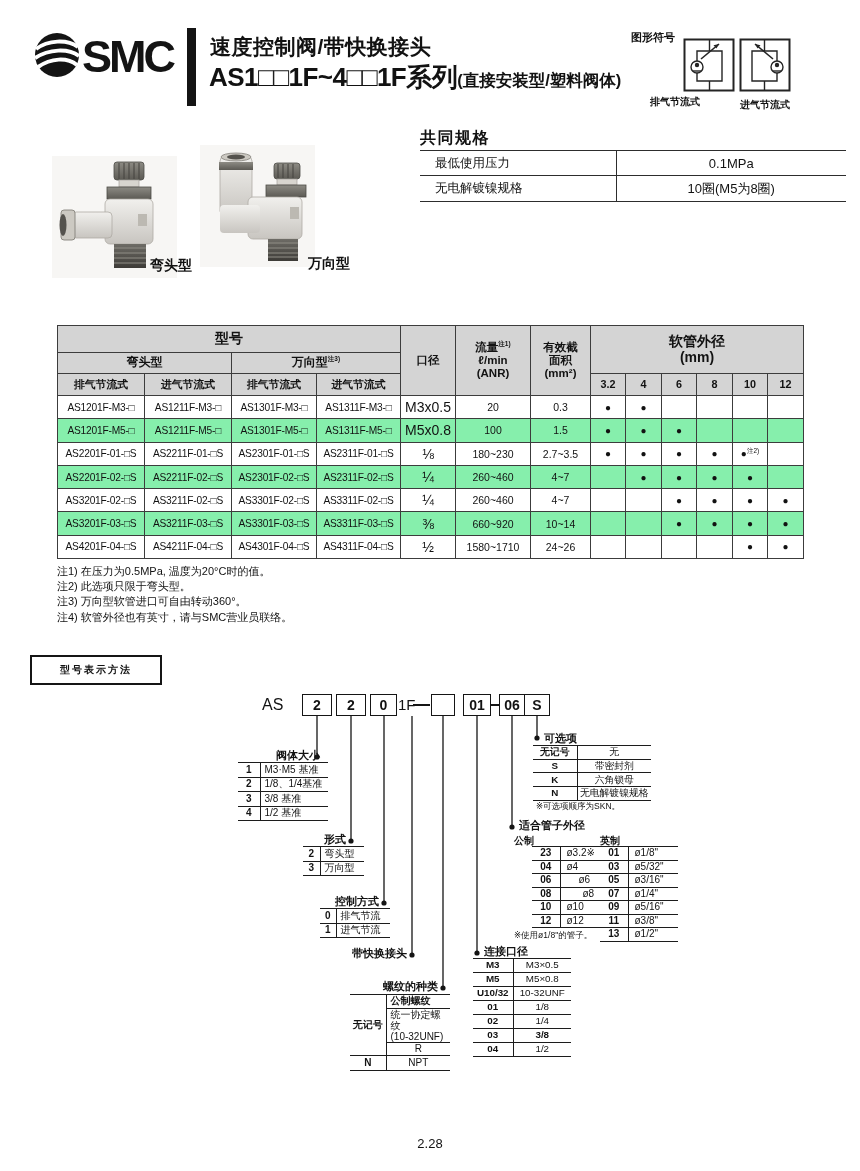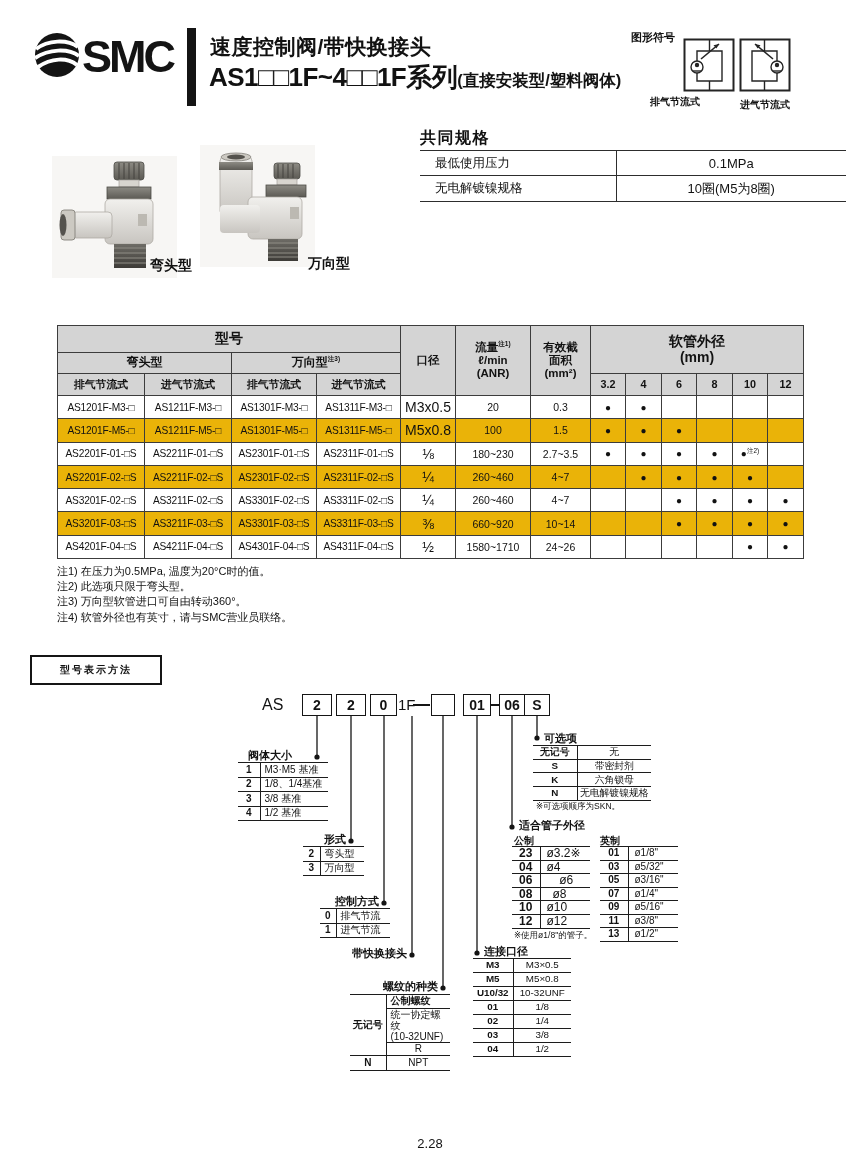--- a/index.html
+++ b/index.html
@@ -28,21 +28,21 @@
 
 #model-table{position:absolute;left:57px;top:325px}
 .mtab{border-collapse:collapse;table-layout:fixed;border:1.5px solid #1c1c1c}
 .mtab th,.mtab td{border:1px solid #3c3c3c;text-align:center;vertical-align:middle;padding:0;overflow:hidden}
 .mtab th{background:#d4d4d4;font-weight:bold;font-size:11.5px;line-height:1.12}
 .mtab .hr1 th{height:27px}
 .mtab .hr1 th.big{font-size:14px}
 .mtab .hr2 th{height:21px;font-size:12px}
 .mtab .hr3 th{height:22px;font-size:10.8px}
 .mtab td{height:23.3px;font-size:10.5px;background:#fff}
-.mtab tr.alt td{background:#eab308}
+.mtab tr.alt td{background:#86efac}
 .mtab td.model{font-size:10.2px;letter-spacing:-.2px}
 .mtab td.bore{font-size:14px}
 .mtab td.dot{font-size:10px}
 .pre{white-space:pre-line}
 .mtab sup,.sup{font-size:6.5px;vertical-align:super;line-height:0}
 
 #notes{position:absolute;left:57px;top:564px;font-size:11px;line-height:15.2px;white-space:nowrap}
 
 #howto{position:absolute;left:30px;top:655px;width:132px;height:30px;border:2px solid #151515;
   display:flex;align-items:center;justify-content:center;font-size:10px;font-weight:bold;letter-spacing:2px}
@@ -355,21 +355,21 @@
       <circle cx="412" cy="265" r="2.6" fill="#151515"></circle>
       <line x1="443" y1="26" x2="443" y2="298" stroke="#151515" stroke-width="1.3"></line>
       <circle cx="443" cy="298" r="2.6" fill="#151515"></circle>
       <line x1="477" y1="26" x2="477" y2="263" stroke="#151515" stroke-width="1.3"></line>
       <circle cx="477" cy="263" r="2.6" fill="#151515"></circle>
       <line x1="512" y1="26" x2="512" y2="137" stroke="#151515" stroke-width="1.3"></line>
       <circle cx="512" cy="137" r="2.6" fill="#151515"></circle>
       <line x1="537" y1="26" x2="537" y2="48" stroke="#151515" stroke-width="1.3"></line>
       <circle cx="537" cy="48" r="2.6" fill="#151515"></circle>
     </svg>
-    <div class="cal" style="right: 568px; top: 748px; padding-left: 12px;">阀体大小</div>
+    <div class="cal" style="right: 540px; top: 748px; padding-left: 12px;">阀体大小</div>
     <div class="cal" style="right: 514px; top: 832px;">形式</div>
     <div class="cal" style="right: 481px; top: 894px;">控制方式</div>
     <div class="cal" style="right: 453px; top: 946px;">带快换接头</div>
     <div class="cal" style="right: 422px; top: 979px;">螺纹的种类</div>
     <div class="cal" style="left: 484px; top: 944px;">连接口径</div>
     <div class="cal" style="left: 519px; top: 818px;">适合管子外径</div>
     <div class="cal" style="left: 544px; top: 731px;">可选项</div>
     <table class="mini" style="left: 238px; top: 762px; font-size: 10px;">
       <tbody>
         <tr style="height: 14.5px;">
@@ -431,45 +431,45 @@
         <tr style="height: 14px;">
           <td class="c1" style="width: 40px;">01</td>
           <td class="c2" style="width: 58px;">1/8</td>
         </tr>
         <tr style="height: 14px;">
           <td class="c1" style="width: 40px;">02</td>
           <td class="c2" style="width: 58px;">1/4</td>
         </tr>
         <tr style="height: 14px;">
           <td class="c1" style="width: 40px;">03</td>
-          <td class="c2" style="width: 58px;">3/8</td>
+          <td class="c2" style="width: 58px; font-weight: bold;">3/8</td>
         </tr>
         <tr style="height: 14px;">
           <td class="c1" style="width: 40px;">04</td>
           <td class="c2" style="width: 58px;">1/2</td>
         </tr>
       </tbody>
     </table>
-    <table class="mini" style="left: 512px; top: 846px; font-size: 12px;">
+    <table class="mini" style="left: 532px; top: 846px; font-size: 10px;">
       <tbody>
         <tr style="height: 13.5px;">
           <td class="c1" style="width: 28px;">23</td>
           <td class="c2" style="width: 50px; padding-left: 6px;">ø3.2※</td>
         </tr>
         <tr style="height: 13.5px;">
           <td class="c1" style="width: 28px;">04</td>
           <td class="c2" style="width: 50px; padding-left: 6px;">ø4</td>
         </tr>
         <tr style="height: 13.5px;">
           <td class="c1" style="width: 28px;">06</td>
-          <td class="c2" style="width: 50px; padding-left: 2px; text-align: center;">ø6</td>
+          <td class="c2" style="width: 50px; padding-left: 18px;">ø6</td>
         </tr>
         <tr style="height: 13.5px;">
           <td class="c1" style="width: 28px;">08</td>
-          <td class="c2" style="width: 50px; padding-left: 12px;">ø8</td>
+          <td class="c2" style="width: 50px; padding-left: 22px;">ø8</td>
         </tr>
         <tr style="height: 13.5px;">
           <td class="c1" style="width: 28px;">10</td>
           <td class="c2" style="width: 50px; padding-left: 6px;">ø10</td>
         </tr>
         <tr style="height: 13.5px;">
           <td class="c1" style="width: 28px;">12</td>
           <td class="c2" style="width: 50px; padding-left: 6px;">ø12</td>
         </tr>
       </tbody>

